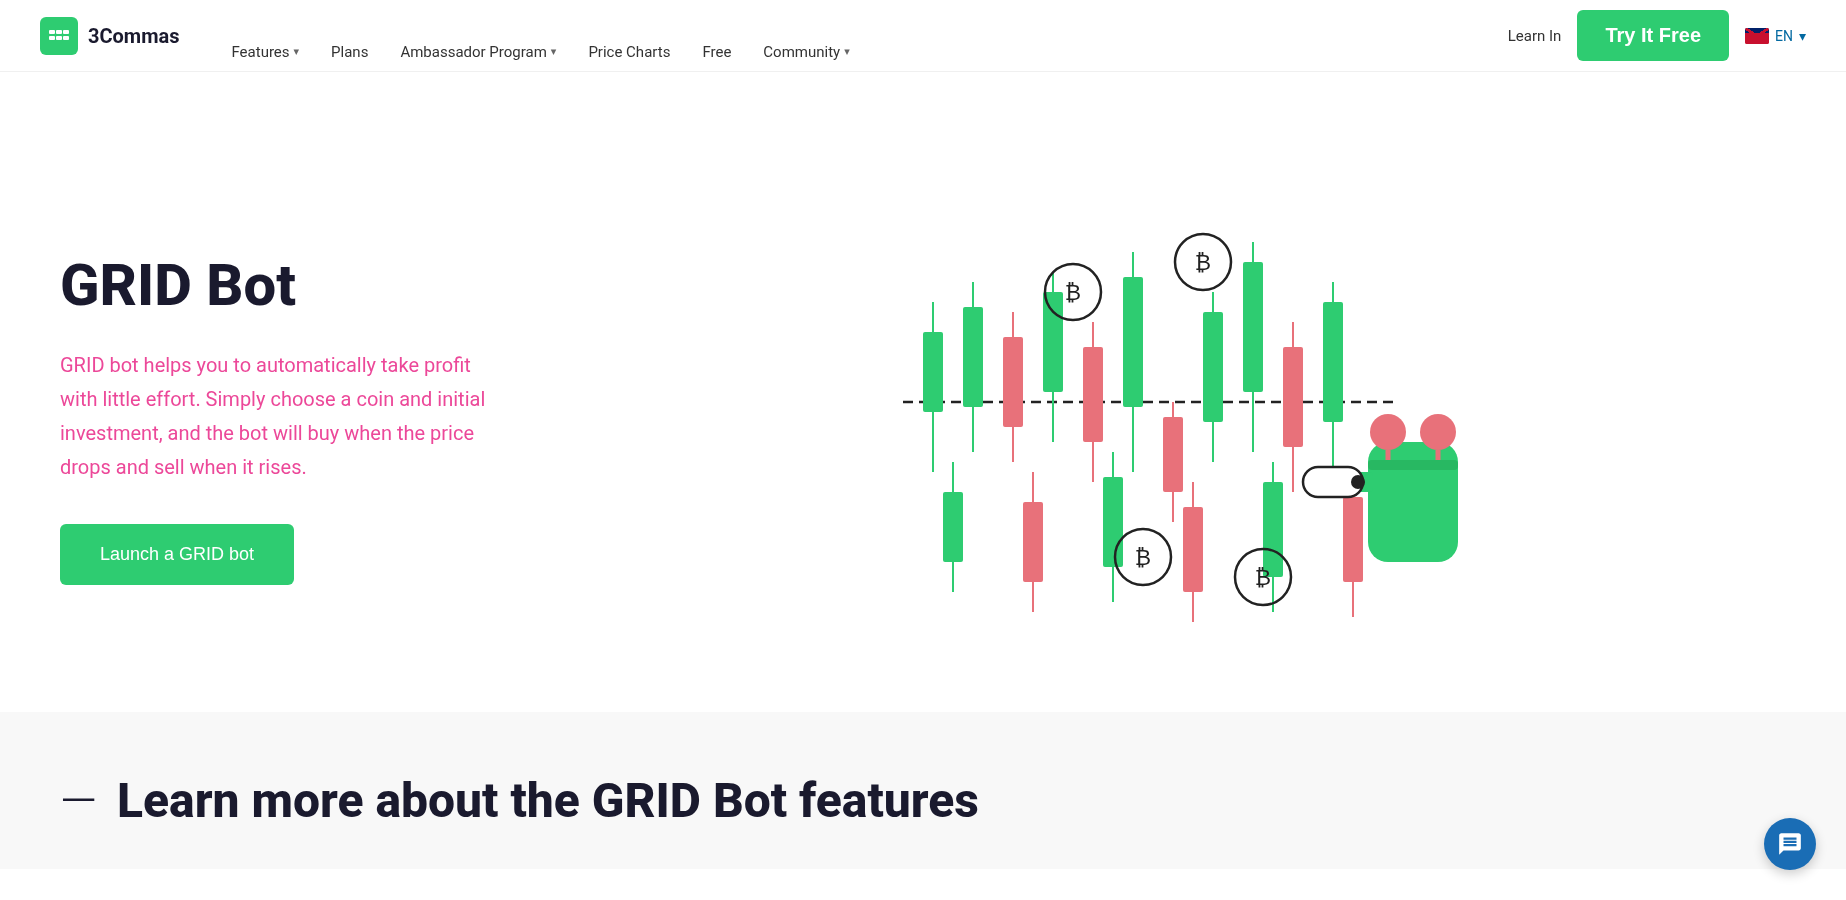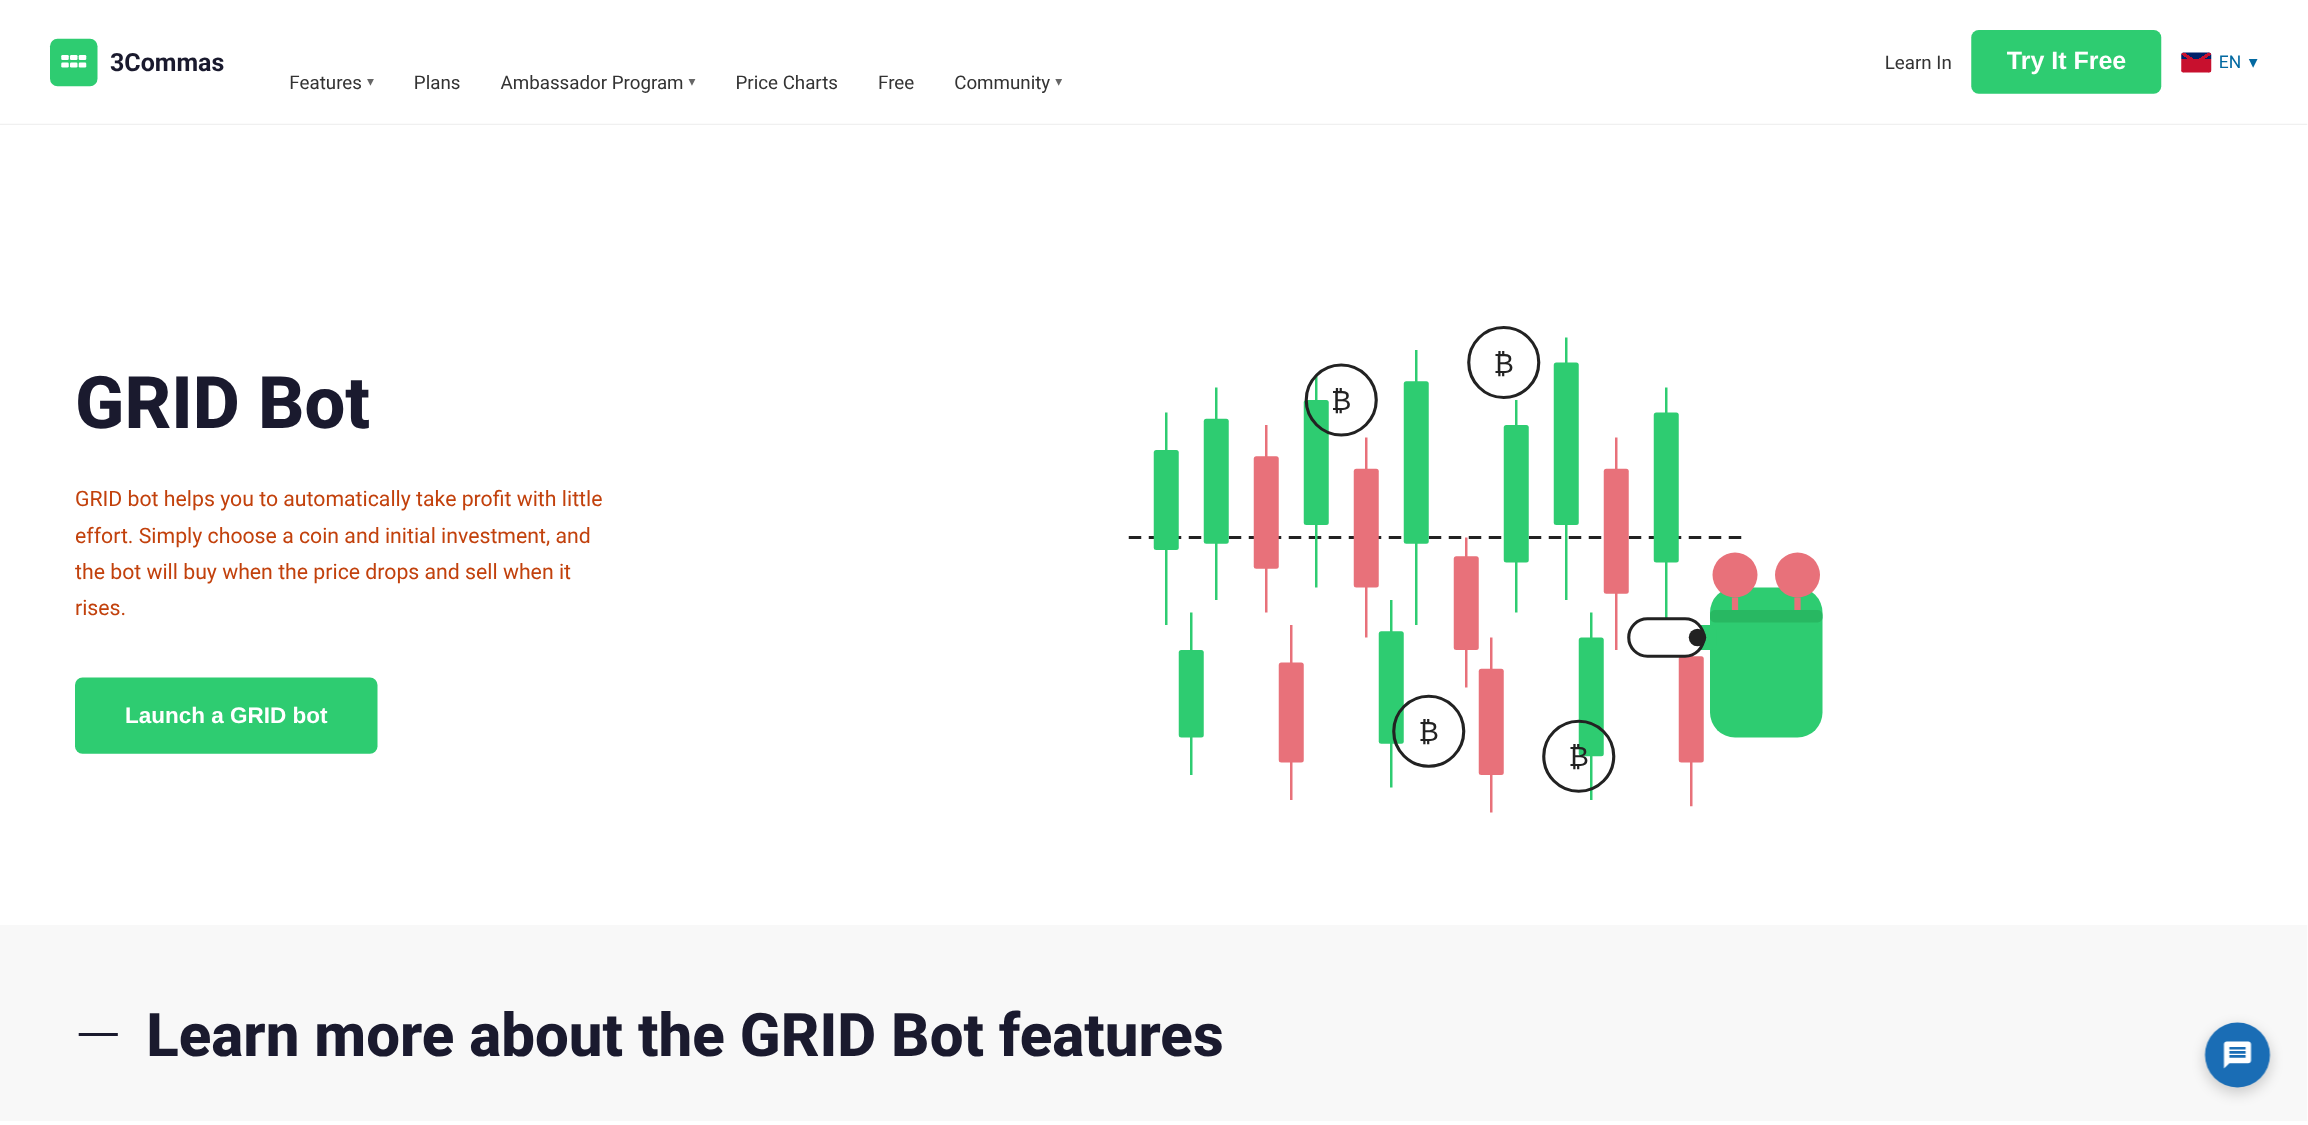--- a/index.html
+++ b/index.html
@@ -3,21 +3,21 @@
   <meta charset="utf-8">
   <style>
     * { margin: 0; padding: 0; box-sizing: border-box; }
     body { font-family: -apple-system, BlinkMacSystemFont, 'Segoe UI', Roboto, sans-serif; background: #fff; overflow-x: hidden; }
 
     
     nav {
       display: flex;
       align-items: center;
       padding: 0 40px;
-      height: 100px;
+      height: 72px;
       border-bottom: 1px solid #f0f0f0;
       background: #fff;
       position: relative;
       z-index: 10;
     }
     .logo {
       display: flex;
       align-items: center;
       gap: 10px;
       margin-right: 40px;
@@ -122,34 +122,34 @@
     }
     .hero-title {
       font-size: 58px;
       font-weight: 800;
       color: #1a1a2e;
       line-height: 1.1;
       margin-bottom: 30px;
       margin-top: 35px;
     }
     .hero-description {
-      font-size: 17px;
-      color: #c2410c;
+      font-size: 20px;
+      color: #ec4899;
       line-height: 1.7;
       margin-bottom: 40px;
       max-width: 440px;
     }
     .launch-btn {
       background: #2ecc71;
       color: #fff;
       border: none;
       padding: 20px 40px;
       border-radius: 6px;
       font-size: 18px;
-      font-weight: 700;
+      font-weight: 400;
       cursor: pointer;
       display: inline-block;
     }
 
     
     .hero-illustration {
       flex: 1;
       display: flex;
       justify-content: center;
       align-items: center;

